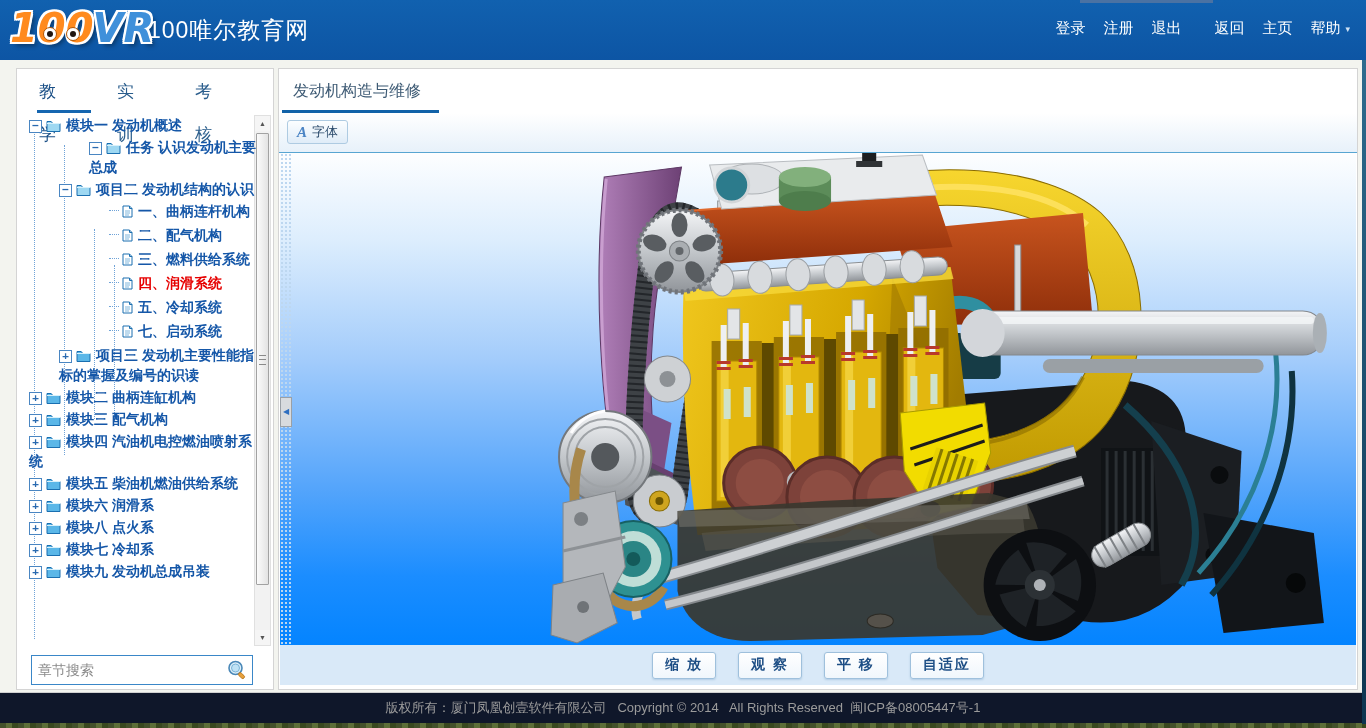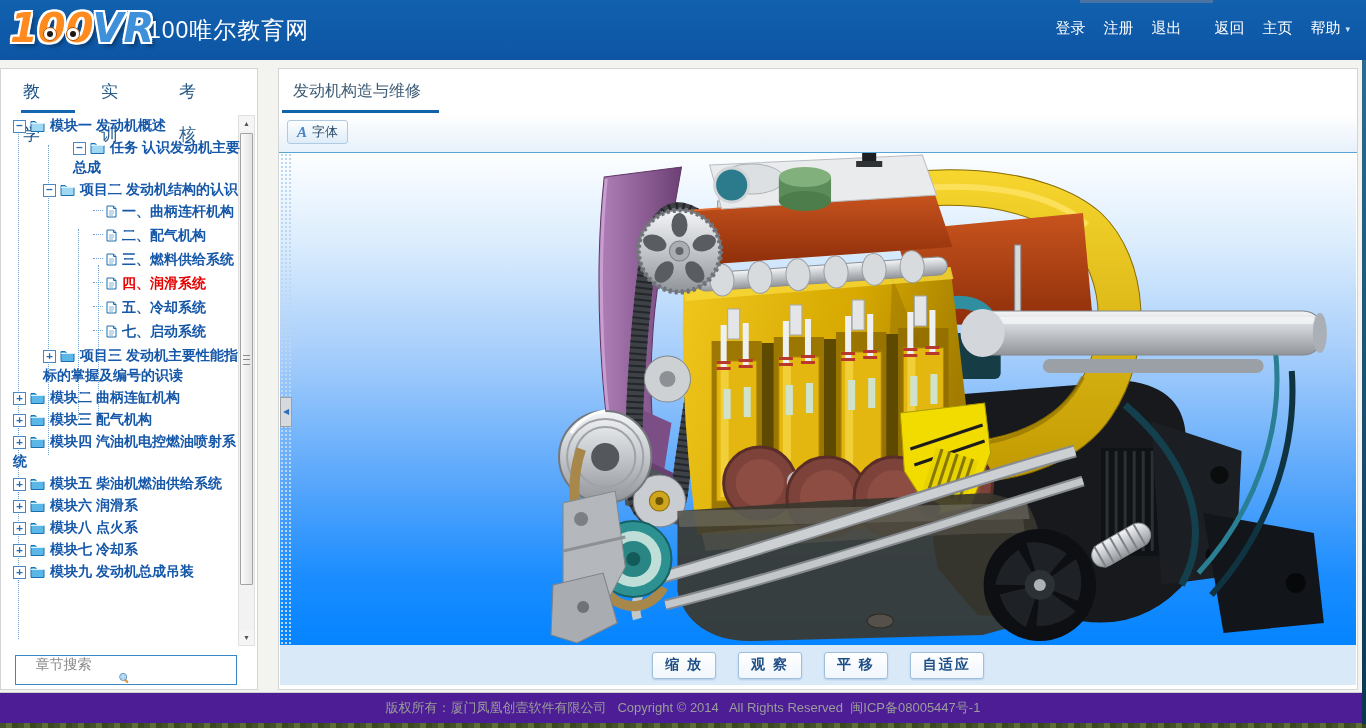--- a/index.html
+++ b/index.html
@@ -17,21 +17,21 @@
   .eye{position:absolute;width:12px;height:12px;background:#fff;border:1px solid #b35400;border-radius:50%;}
   .eye::after{content:"";position:absolute;left:3px;top:3px;width:6px;height:6px;background:#201510;border-radius:50%;}
   .eye1{left:33px;top:22px}.eye2{left:56px;top:22px}
   .site-title{position:absolute;left:148px;top:15px;font-size:23px;color:#fff;letter-spacing:1px;}
   .nav{position:absolute;right:16px;top:19px;display:flex;align-items:center;font-size:15px;color:#fff;}
   .navlink{margin-left:18px;cursor:pointer}
   .navlink.gap{margin-left:33px}
   .chev{margin-left:5px;font-size:9px;color:#cfe2f4}
   
   .panel{position:absolute;background:#fff;border:1px solid #d4d4d4;box-sizing:border-box;}
-  .sidebar{left:0;top:68px;width:258px;height:622px;}
+  .sidebar{left:16px;top:68px;width:258px;height:622px;}
   .mainpanel{left:278px;top:68px;width:1080px;height:622px;}
   
   .stabs{position:absolute;left:0;top:0;right:0;height:44px;display:flex;align-items:center;padding-left:22px;}
   .stab{font-size:17px;color:#2a5d8c;letter-spacing:7px;margin-right:24px;position:relative;height:43px;line-height:43px;cursor:pointer;}
   .stab.active{color:#1a4f86;}
   .stab.active::after{content:"";position:absolute;left:-2px;right:2px;bottom:0;height:3px;background:#1566b0;}
   
   .tree{position:absolute;left:6px;top:46px;width:234px;height:540px;overflow:hidden;
         font-weight:bold;font-size:14px;line-height:20px;color:#1557a8;}
   .trow{position:relative;margin-bottom:2px;z-index:1;cursor:pointer;}
@@ -51,21 +51,21 @@
   .sb{position:absolute;right:2px;top:46px;width:17px;height:531px;background:#f2f2f2;border:1px solid #e0e0e0;box-sizing:border-box;}
   .sb-btn{position:absolute;left:0;width:15px;height:15px;background:#f5f5f5;color:#555;font-size:7px;text-align:center;line-height:15px;cursor:pointer;}
   .sb-up{top:0}.sb-dn{bottom:0}
   .sb-thumb{position:absolute;left:1px;top:17px;width:13px;height:452px;cursor:pointer;
             background:linear-gradient(90deg,#fbfbfb,#e3e3e3);border:1px solid #a2a2a2;border-radius:1px;box-sizing:border-box;}
   .sb-grip{position:absolute;left:2px;top:50%;margin-top:-4px;width:7px;height:8px;
            border-top:1px solid #8a8a8a;border-bottom:1px solid #8a8a8a;}
   .sb-grip::after{content:"";position:absolute;left:0;top:3px;width:7px;height:1px;background:#8a8a8a;}
   
   .search{position:absolute;left:14px;top:586px;width:222px;height:30px;border:1px solid #3a87c8;
-          display:flex;align-items:center;background:#fff;box-sizing:border-box;flex-direction:column;}
+          display:flex;align-items:center;background:#fff;box-sizing:border-box;}
   .search input{flex:1;border:0;outline:none;padding:0 6px;font-size:14px;color:#333;
                 font-family:inherit;background:transparent;}
   .search input::placeholder{color:#8a8a8a;}
   .mag{width:22px;height:22px;margin-right:4px;cursor:pointer;}
   
   .mtabs{position:absolute;left:0;top:0;right:0;height:44px;border-bottom:1px solid #e0e0e0;}
   .mtab{position:absolute;left:14px;top:12px;font-size:16px;color:#3d5a74;cursor:pointer;}
   .munder{position:absolute;left:3px;bottom:-1px;width:157px;height:4px;background:#1162a8;}
   .toolbar{position:absolute;left:0;top:44px;right:0;height:39px;
            background:linear-gradient(180deg,#ffffff,#e7f1fa);border-bottom:1px solid #57a5d2;box-sizing:content-box;}
@@ -79,21 +79,21 @@
   .splitter{position:absolute;left:0;top:0;bottom:0;width:13px;z-index:5;cursor:col-resize;
             background-image:radial-gradient(circle,#bdd7f0 1px,rgba(0,0,0,0) 1.3px);background-size:4px 4px;}
   .collapse-handle{position:absolute;left:0;top:244px;width:12px;height:30px;background:#d8dbde;border:1px solid #9aa0a6;
             color:#2f6fc0;font-size:8px;line-height:28px;text-align:center;z-index:6;cursor:pointer;box-sizing:border-box;}
   .controls{position:absolute;left:1px;right:1px;top:576px;height:40px;background:#d9e9f8;
             display:flex;justify-content:center;align-items:center;gap:22px;}
   .vbtn{height:27px;padding:0 12px;background:linear-gradient(180deg,#ffffff,#f0f6fc);
         border:1px solid #9fc0dc;border-radius:3px;font-size:14px;font-weight:bold;color:#1d4e85;
         letter-spacing:2px;box-shadow:0 1px 2px rgba(120,160,200,.4);cursor:pointer;font-family:inherit;}
   
-  .footer{position:absolute;left:0;top:692px;width:1366px;height:36px;background:#4c1d95;border-top:1px solid #d0d0d0;
+  .footer{position:absolute;left:0;top:692px;width:1366px;height:36px;background:#0f172a;border-top:1px solid #d0d0d0;
           text-align:center;font-size:13px;color:#9b9b9b;line-height:29px;box-sizing:border-box;}
   .footer span{white-space:pre;}
   .grass{position:absolute;left:0;bottom:0;width:1366px;height:5px;
          background:repeating-linear-gradient(90deg,#44512b 0 6px,#5d6e38 6px 12px,#39481f 12px 18px);}
   .right-edge{position:absolute;right:0;top:60px;width:4px;height:664px;
          background:linear-gradient(180deg,#2e6b8e,#0d3550);}
 </style>
 </head>
 <body>
 

